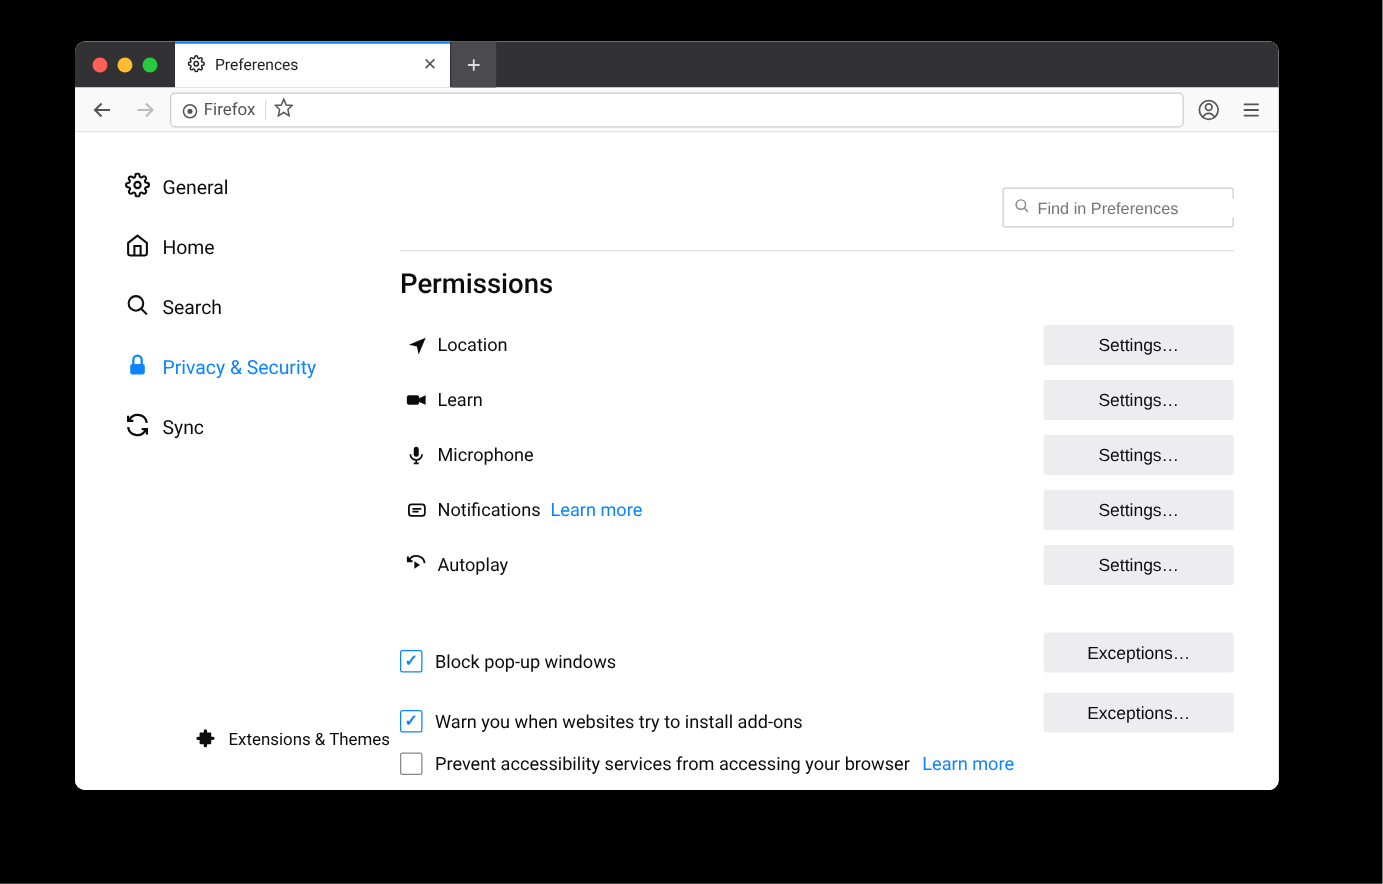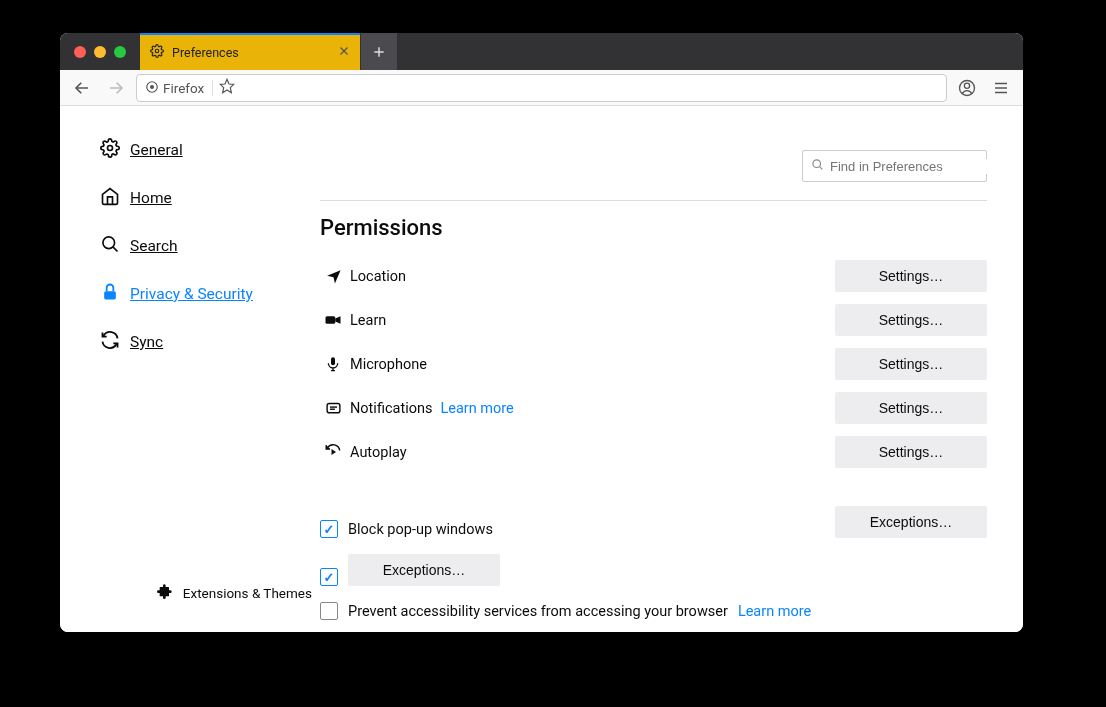--- a/index.html
+++ b/index.html
@@ -5,34 +5,34 @@
 * { margin: 0; padding: 0; box-sizing: border-box; }
 body { background: #000; width: 1106px; height: 707px; font-family: -apple-system, BlinkMacSystemFont, "Segoe UI", Roboto, sans-serif; }
 .window { position: absolute; left: 60px; top: 33px; width: 963px; height: 599px; background: #fff; border-radius: 8px; overflow: hidden; box-shadow: 0 10px 40px rgba(0,0,0,0.3); }
 .titlebar { height: 37px; background: #323234; display: flex; align-items: center; }
 .traffic { display: flex; gap: 8px; padding-left: 14px; padding-right: 14px; }
 .tl { width: 12px; height: 12px; border-radius: 50%; }
 .tl.red { background: #ff5f57; }
 .tl.yel { background: #febc2e; }
 .tl.grn { background: #28c840; }
 .tabs { display: flex; height: 100%; }
-.tab { background: #eab308; width: 220px; display: flex; align-items: center; padding: 16px 10px; gap: 8px; font-size: 12.5px; color: #222; border-top: 2px solid #0a84ff; }
+.tab { background: #ffffff; width: 220px; display: flex; align-items: center; padding: 16px 10px; gap: 8px; font-size: 12.5px; color: #222; border-top: 2px solid #0a84ff; }
 .tab .spacer { flex: 1; }
 .newtab { width: 36px; display: flex; align-items: center; justify-content: center; background: #4a4a4f; margin-left: 1px; color: #ddd; font-size: 18px; }
 .toolbar { height: 36px; background: #f9f9fa; border-bottom: 1px solid #ddd; display: flex; align-items: center; padding: 0 8px; gap: 6px; }
 .navbtn { width: 28px; height: 28px; border-radius: 4px; display: flex; align-items: center; justify-content: center; color: #555; }
 .navbtn.disabled { color: #bbb; }
 .urlbar { flex: 1; height: 28px; background: #fff; border: 1px solid #ccc; border-radius: 4px; display: flex; align-items: center; padding: 0 8px; gap: 6px; font-size: 13.5px; }
-.urlbar .identity { color: #555; display: flex; align-items: flex-start; gap: 4px; border-right: 1px solid #ddd; padding-right: 8px; }
+.urlbar .identity { color: #555; display: flex; align-items: flex-end; gap: 4px; border-right: 1px solid #ddd; padding-right: 8px; }
 .urlbar .url { flex: 1; color: #222; }
 .urlbar .star { color: #555; }
 .content { display: flex; height: calc(100% - 73px); background: #fff; }
 .sidebar { width: 260px; padding: 20px 0 12px 32px; display: flex; flex-direction: column; }
 .sidebar .navlist { flex: 1; }
-.navitem { display: flex; align-items: center; gap: 10px; padding: 12px 8px; font-size: 15.5px; color: #0c0c0d; cursor: pointer; text-decoration: underline; }
+.navitem { display: flex; align-items: center; gap: 10px; padding: 12px 8px; font-size: 15.5px; color: #0c0c0d; cursor: pointer; }
 .navitem.active { color: #0a84ff; }
 .navitem svg { width: 20px; height: 20px; }
 .bottomlinks { padding-bottom: 8px; }
 .blink { display: flex; align-items: center; gap: 10px; padding: 10px 8px; font-size: 13.5px; color: #0c0c0d; cursor: pointer; justify-content: flex-end; }
 .main { flex: 1; padding: 20px 36px 0 0; overflow: auto; }
 .searchwrap { display: flex; justify-content: flex-end; margin-bottom: 18px; }
 .searchbox { width: 185px; height: 32px; border: 1px solid #ccc; border-radius: 2px; display: flex; align-items: center; padding: 0 8px; gap: 6px; font-size: 13px; color: #888; margin-top: 24px; }
 .searchbox input { border: none; outline: none; font-size: 13px; flex: 1; }
 .divider { border-top: 1px solid #ddd; }
 h2 { font-size: 22px; font-weight: 500; color: #0c0c0d; margin: 14px 0 14px 0; }
@@ -251,20 +251,21 @@
       <div class="gap"></div>
 
       <div class="checkrow">
         <div class="checkbox checked"></div>
         <span class="clabel">Block pop-up windows</span>
         <button class="btn">Exceptions…</button>
       </div>
 
       <div class="checkrow">
         <div class="checkbox checked"></div>
+        <span class="clabel">Warn you when websites try to install add-ons</span>
         <button class="btn">Exceptions…</button>
       </div>
 
       <div class="checkrow">
         <div class="checkbox"></div>
         <span class="clabel"><span>Prevent accessibility services from accessing your browser</span><span class="learn">Learn more</span></span>
       </div>
 
     </div>
   </div>

